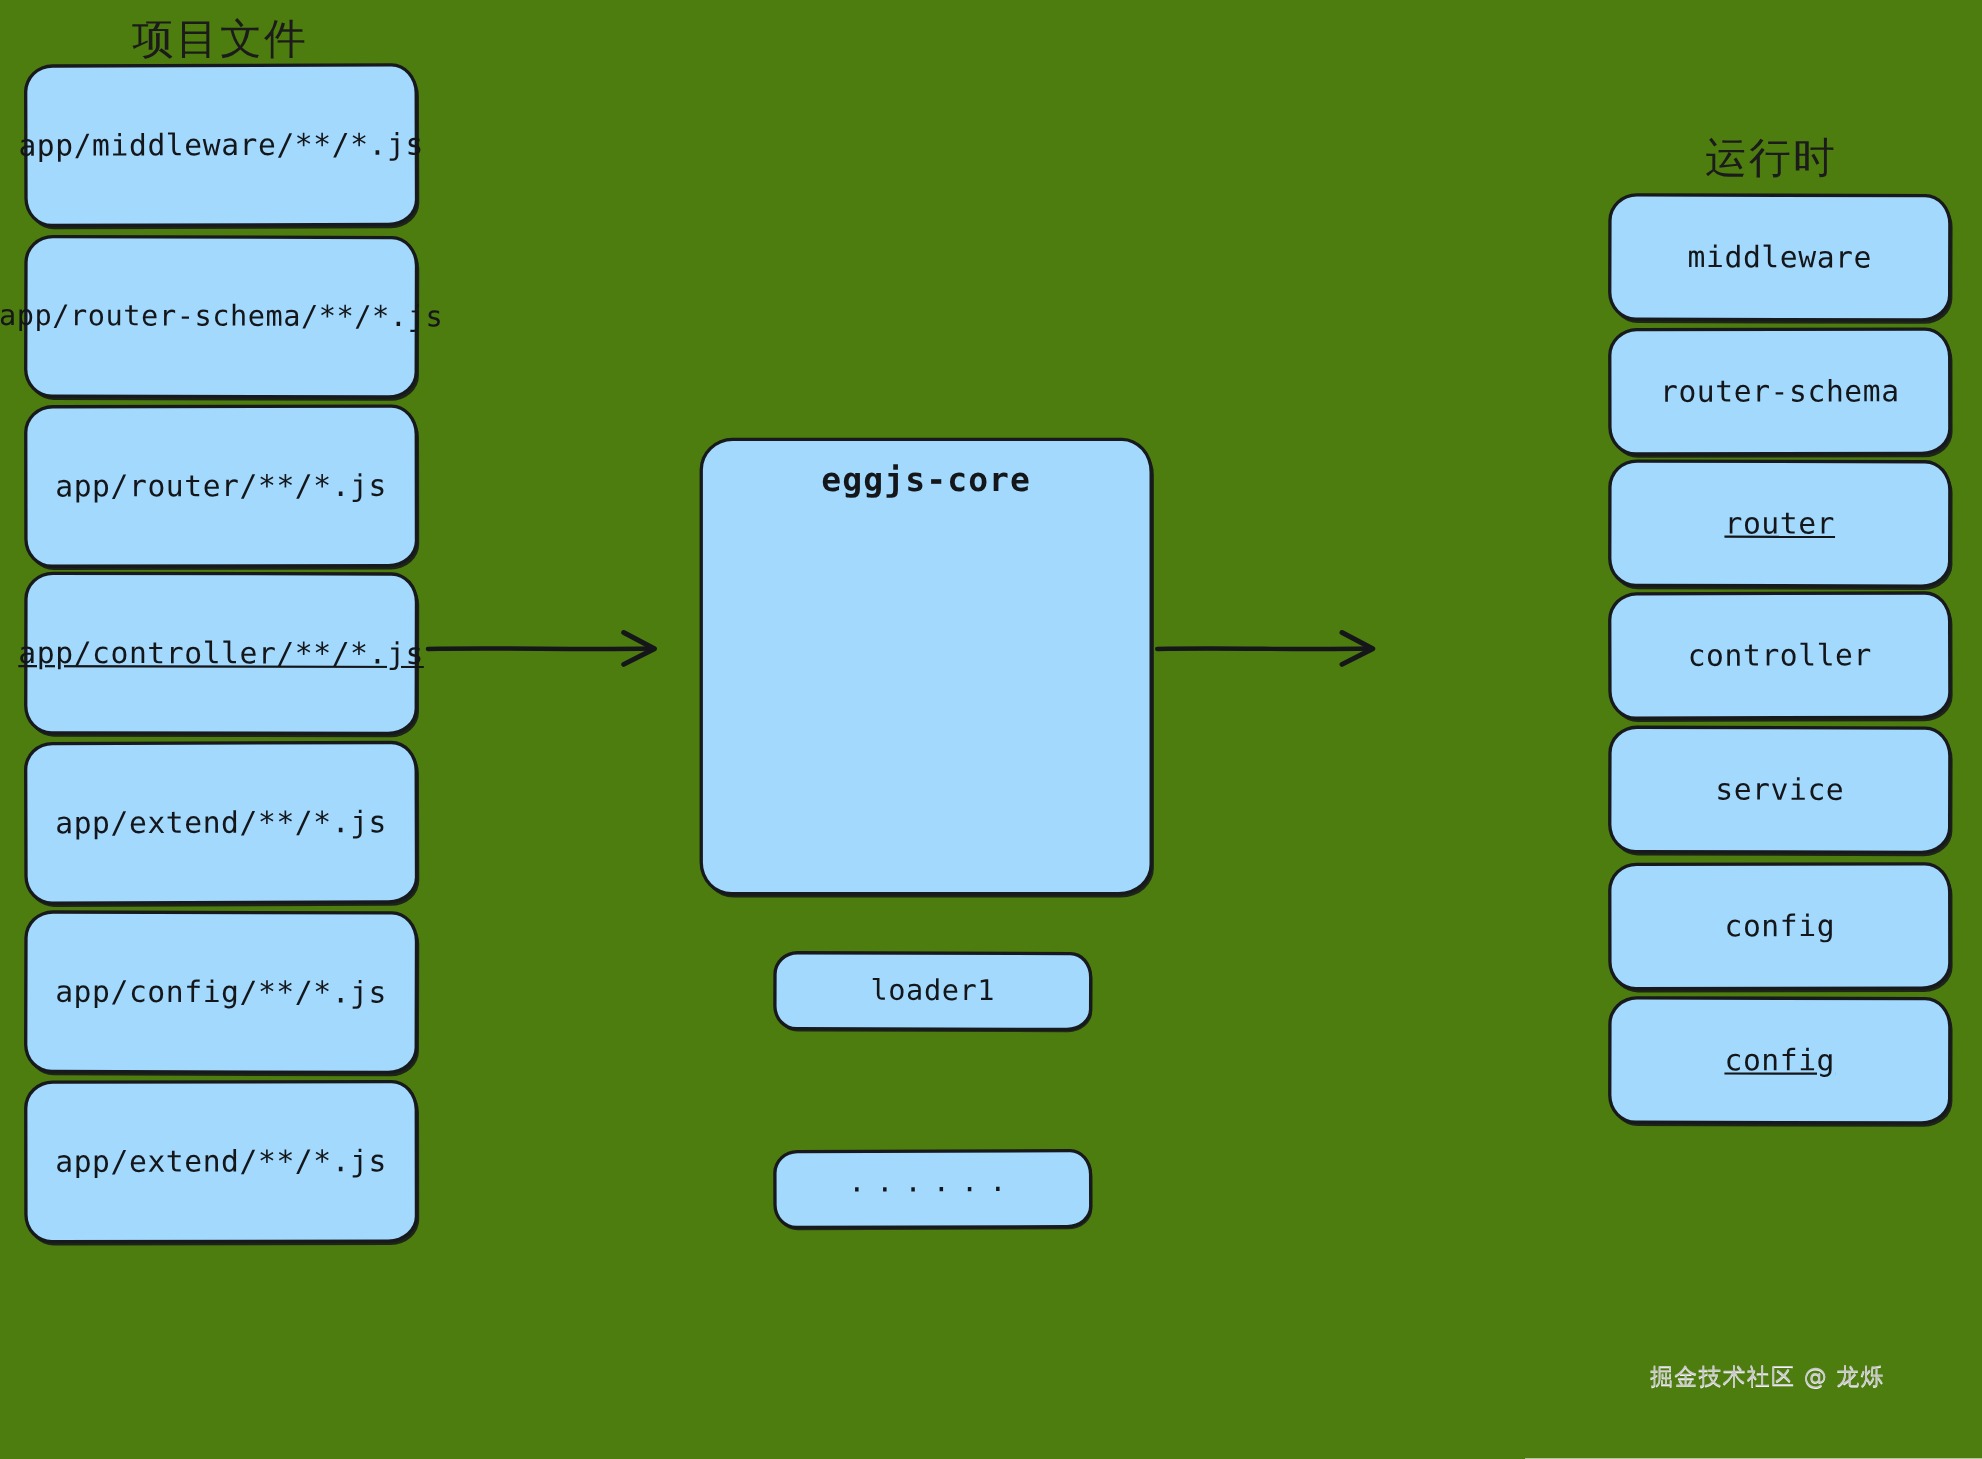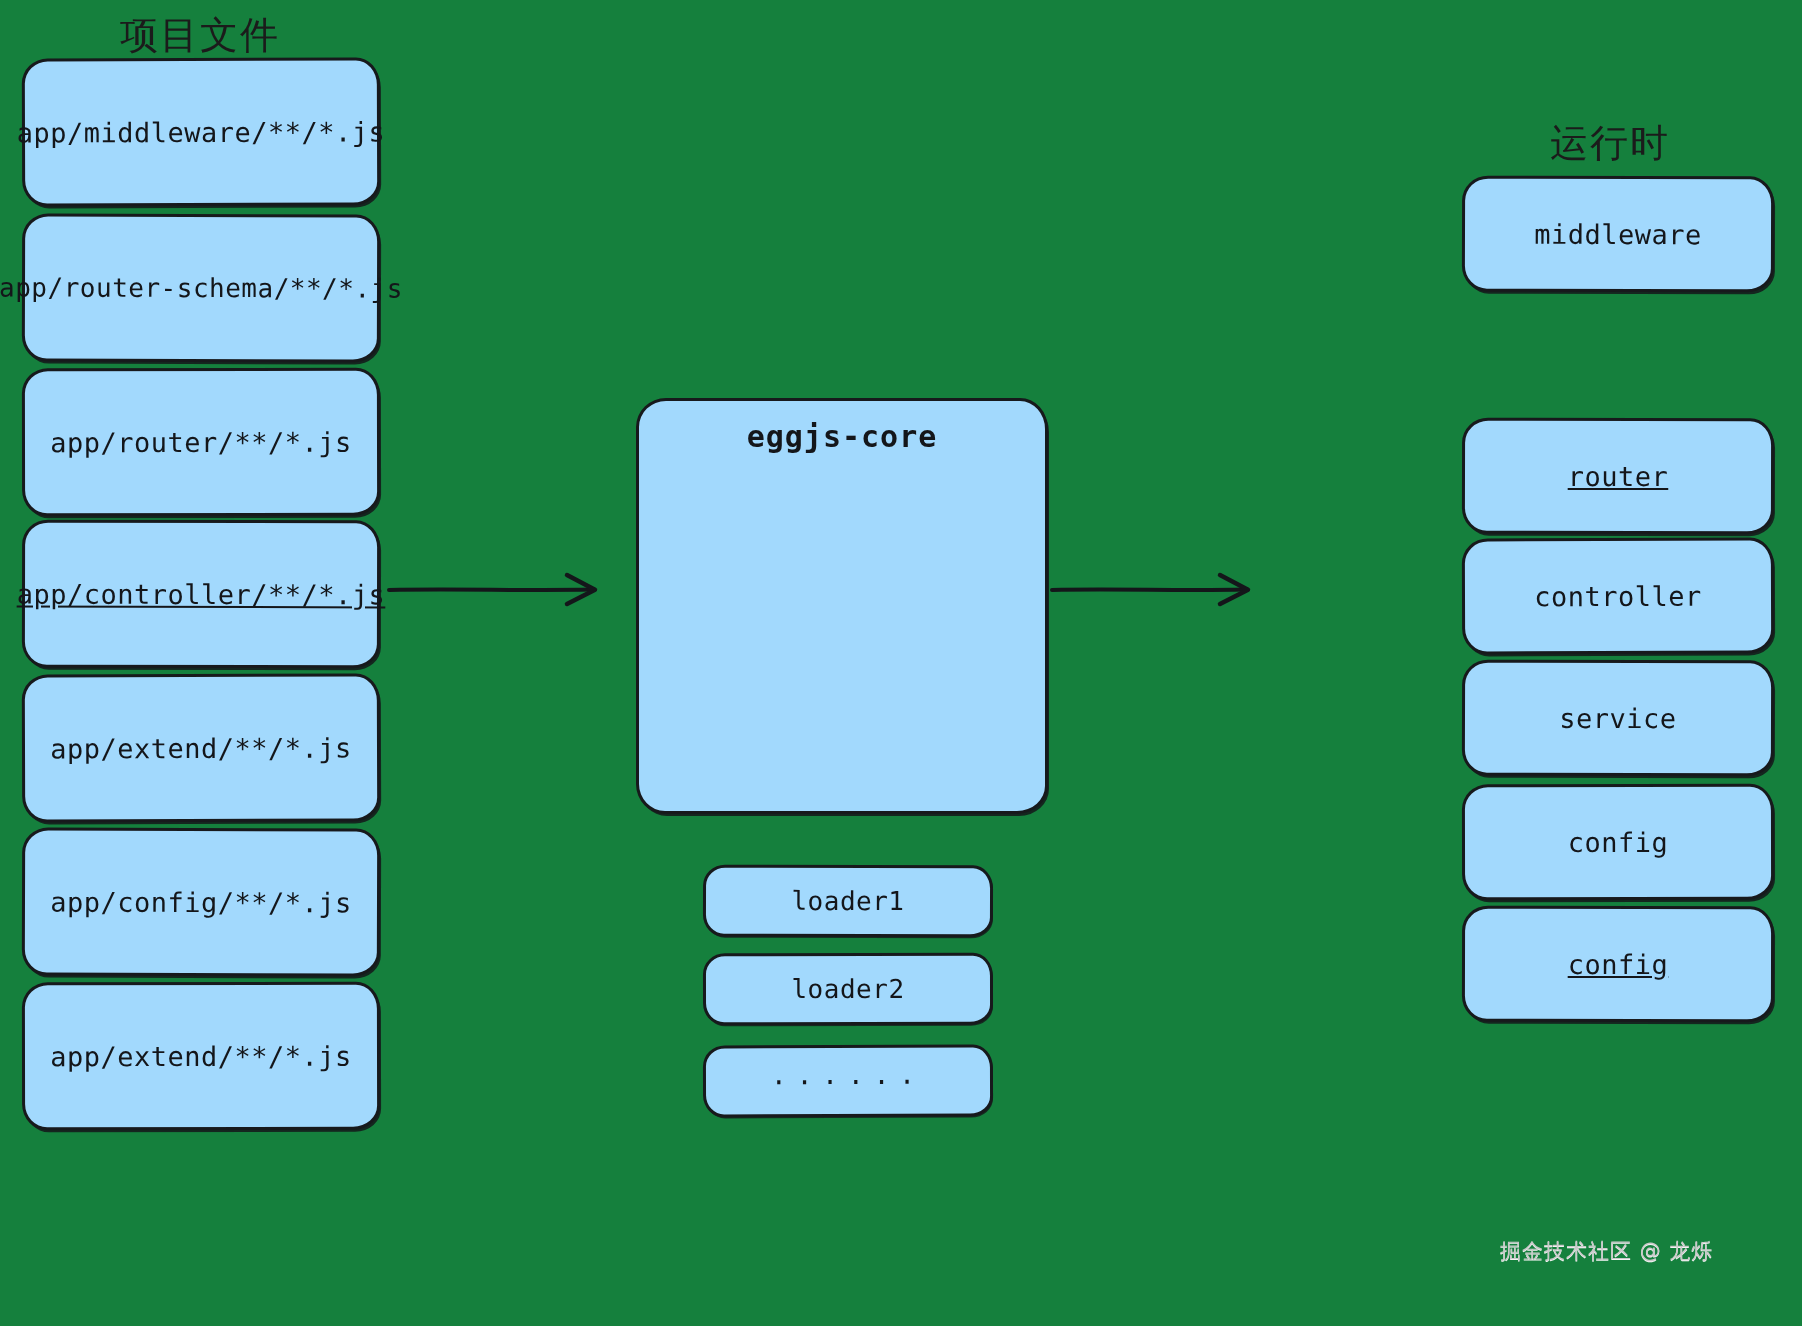--- a/index.html
+++ b/index.html
@@ -8,21 +8,21 @@
     padding: 0;
     background: #ffffff;
   }
   body {
     font-family: "DejaVu Sans Mono", "Liberation Mono", monospace;
   }
   #canvas {
     position: relative;
     width: 1802px;
     height: 1326px;
-    background: #15803d;
+    background: #4d7c0f;
     overflow: hidden;
   }
 
   
   .col-title {
     position: absolute;
     font-family: "DejaVu Sans", "Liberation Sans", sans-serif;
     font-size: 38px;
     font-weight: 400;
     color: #1b1b1b;
@@ -167,40 +167,40 @@
     <path d="M182 20 L 210 34.8 L 182 49" stroke="#14161a" stroke-width="4.5" fill="none" stroke-linecap="round" stroke-linejoin="round"></path>
   </svg>
 
   <div id="core-box" class="box">
     <div id="core-title">eggjs-core</div>
 
     <div class="box loader-box j2" style="top:464px;">
       <span>loader1</span>
     </div>
 
-    <div class="box loader-box j3" style="top:552px;">
-      <span>loader2</span>
-    </div>
 
     <div class="box loader-box j1" style="top:644px;">
       <span class="dots">......</span>
     </div>
   </div>
 
   <svg class="arrow" style="left:1048px; top:555px;" width="220" height="70" viewBox="0 0 220 70">
     <path d="M4 35 C 66 33.6, 134 36, 196 34.6" stroke="#14161a" stroke-width="4" fill="none" stroke-linecap="round"></path>
     <path d="M172 20 L 200 34.8 L 172 49" stroke="#14161a" stroke-width="4.5" fill="none" stroke-linecap="round" stroke-linejoin="round"></path>
   </svg>
 
   <div id="title-right" class="col-title">运行时</div>
 
   <div class="box right-box j2" style="top:176px;">
     <span>middleware</span>
   </div>
 
+  <div class="box right-box j3" style="top:298px;">
+    <span>router-schema</span>
+  </div>
 
   <div class="box right-box j4" style="top:418px;">
     <span>router</span>
   </div>
 
   <div class="box right-box j1" style="top:538px;">
     <span>controller</span>
   </div>
 
   <div class="box right-box j2" style="top:660px;">

